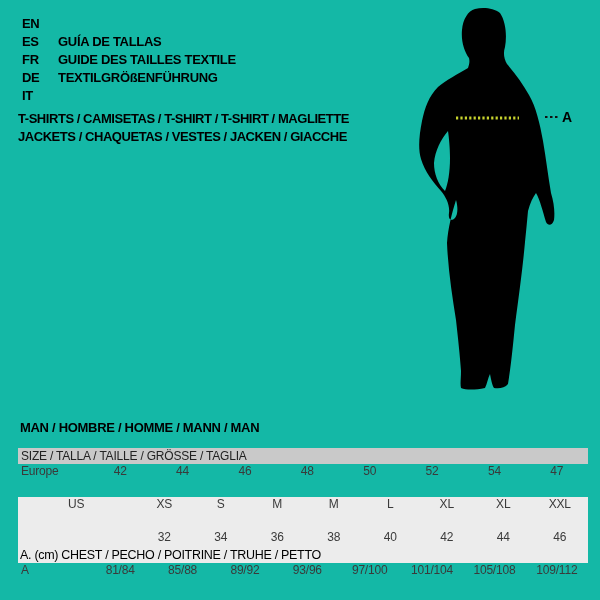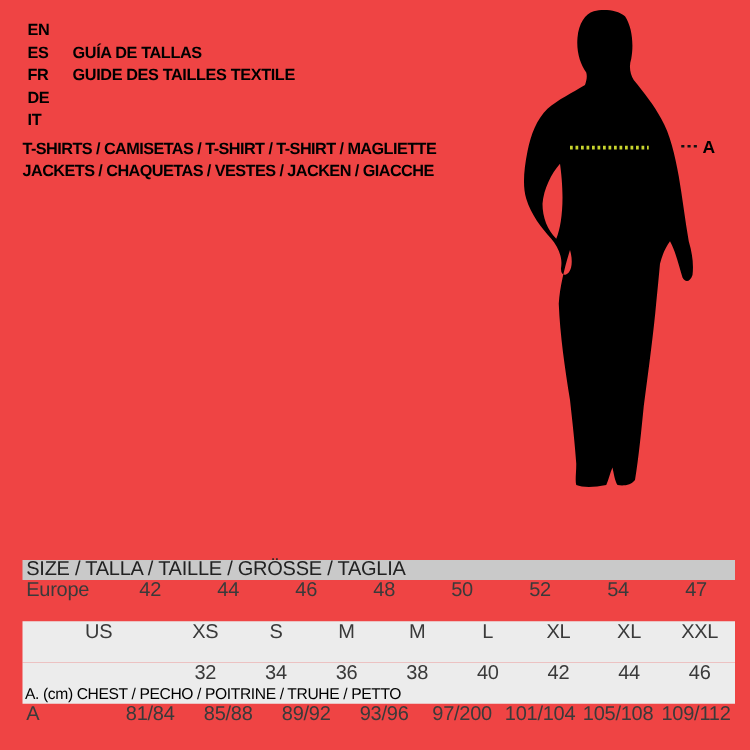--- a/index.html
+++ b/index.html
@@ -1,36 +1,36 @@
 <!DOCTYPE html>
 <html><head>
 <meta charset="utf-8">
 <style>
   html,body{margin:0;padding:0;background:#fff;}
   .canvas{
-    position:relative;width:600px;height:600px;background:#ef4444;
+    position:relative;width:600px;height:600px;background:#14b8a6;
     font-family:"Liberation Sans", sans-serif;color:#000;overflow:hidden;
   }
   
   .lang-block{position:absolute;left:22px;top:14px;}
   .lang-row{display:flex;height:18px;align-items:center;
     font-weight:bold;font-size:13px;letter-spacing:-0.3px;}
   .lang-code{width:36px;flex:0 0 36px;}
   
   .cat-block{position:absolute;left:18px;top:109px;}
   .cat-line{height:18px;display:flex;align-items:center;
     font-weight:bold;font-size:13px;letter-spacing:-0.45px;white-space:nowrap;}
   
   .figure{position:absolute;left:410px;top:0;width:190px;height:400px;}
   
   .gender-title{position:absolute;left:20px;top:420px;
     font-weight:bold;font-size:13px;letter-spacing:-0.3px;}
   
   .size-table{position:absolute;left:18px;top:448px;width:570px;
-    font-size:16px;color:#3a3a3a;letter-spacing:-0.2px;}
+    font-size:12px;color:#3a3a3a;letter-spacing:-0.2px;}
   .t-header{height:16px;background:#c9c9c9;display:flex;align-items:center;
     padding-left:3px;color:#222;}
   .t-row{height:33px;display:flex;}
   .t-row.shaded{background:#ececec;padding-left:47px;}
   .t-label{width:68px;flex:0 0 68px;padding-left:3px;text-align:left;}
   .t-cell{flex:1;text-align:center;}
   
   .footnote{position:absolute;left:20px;top:548px;
     font-weight:normal;font-size:12.5px;letter-spacing:-0.3px;}
 </style>
@@ -46,20 +46,21 @@
     <div class="lang-row">
       <span class="lang-code">ES</span>
       <span class="lang-label">GUÍA DE TALLAS</span>
     </div>
     <div class="lang-row">
       <span class="lang-code">FR</span>
       <span class="lang-label">GUIDE DES TAILLES TEXTILE</span>
     </div>
     <div class="lang-row">
       <span class="lang-code">DE</span>
+      <span class="lang-label">TEXTILGRÖßENFÜHRUNG</span>
     </div>
     <div class="lang-row">
       <span class="lang-code">IT</span>
     </div>
   </div>
 
   <div class="cat-block">
     <div class="cat-line">T-SHIRTS / CAMISETAS / T-SHIRT / T-SHIRT / MAGLIETTE</div>
     <div class="cat-line">JACKETS / CHAQUETAS / VESTES / JACKEN / GIACCHE</div>
   </div>
@@ -103,20 +104,21 @@
       C 441 139 435 151 434 163
       C 434 174 438 184 445 191
       C 448 184 450 172 450 158
       C 450 148 449 138 448 131
       Z"></path>
     <line x1="456" y1="118" x2="519" y2="118" stroke="#c8d42e" stroke-width="3" stroke-dasharray="2.2 2.2"></line>
     <line x1="545" y1="117" x2="558" y2="117" stroke="#111111" stroke-width="2" stroke-dasharray="2.5 2.5"></line>
     <text x="562" y="122" font-family="Liberation Sans, sans-serif" font-size="14" font-weight="bold" fill="#000">A</text>
   </svg>
 
+  <div class="gender-title">MAN / HOMBRE / HOMME / MANN / MAN</div>
 
   <div class="size-table">
     <div class="t-header">
       <span>SIZE / TALLA / TAILLE / GRÖSSE / TAGLIA</span>
     </div>
 
     <div class="t-row">
       <span class="t-label">Europe</span>
       <span class="t-cell">42</span>
       <span class="t-cell">44</span>
@@ -151,21 +153,21 @@
       <span class="t-cell">44</span>
       <span class="t-cell">46</span>
     </div>
 
     <div class="t-row">
       <span class="t-label">A</span>
       <span class="t-cell">81/84</span>
       <span class="t-cell">85/88</span>
       <span class="t-cell">89/92</span>
       <span class="t-cell">93/96</span>
-      <span class="t-cell">97/200</span>
+      <span class="t-cell">97/100</span>
       <span class="t-cell">101/104</span>
       <span class="t-cell">105/108</span>
       <span class="t-cell">109/112</span>
     </div>
   </div>
 
   <div class="footnote">A. (cm) CHEST / PECHO / POITRINE / TRUHE / PETTO</div>
 
 </div>
 

